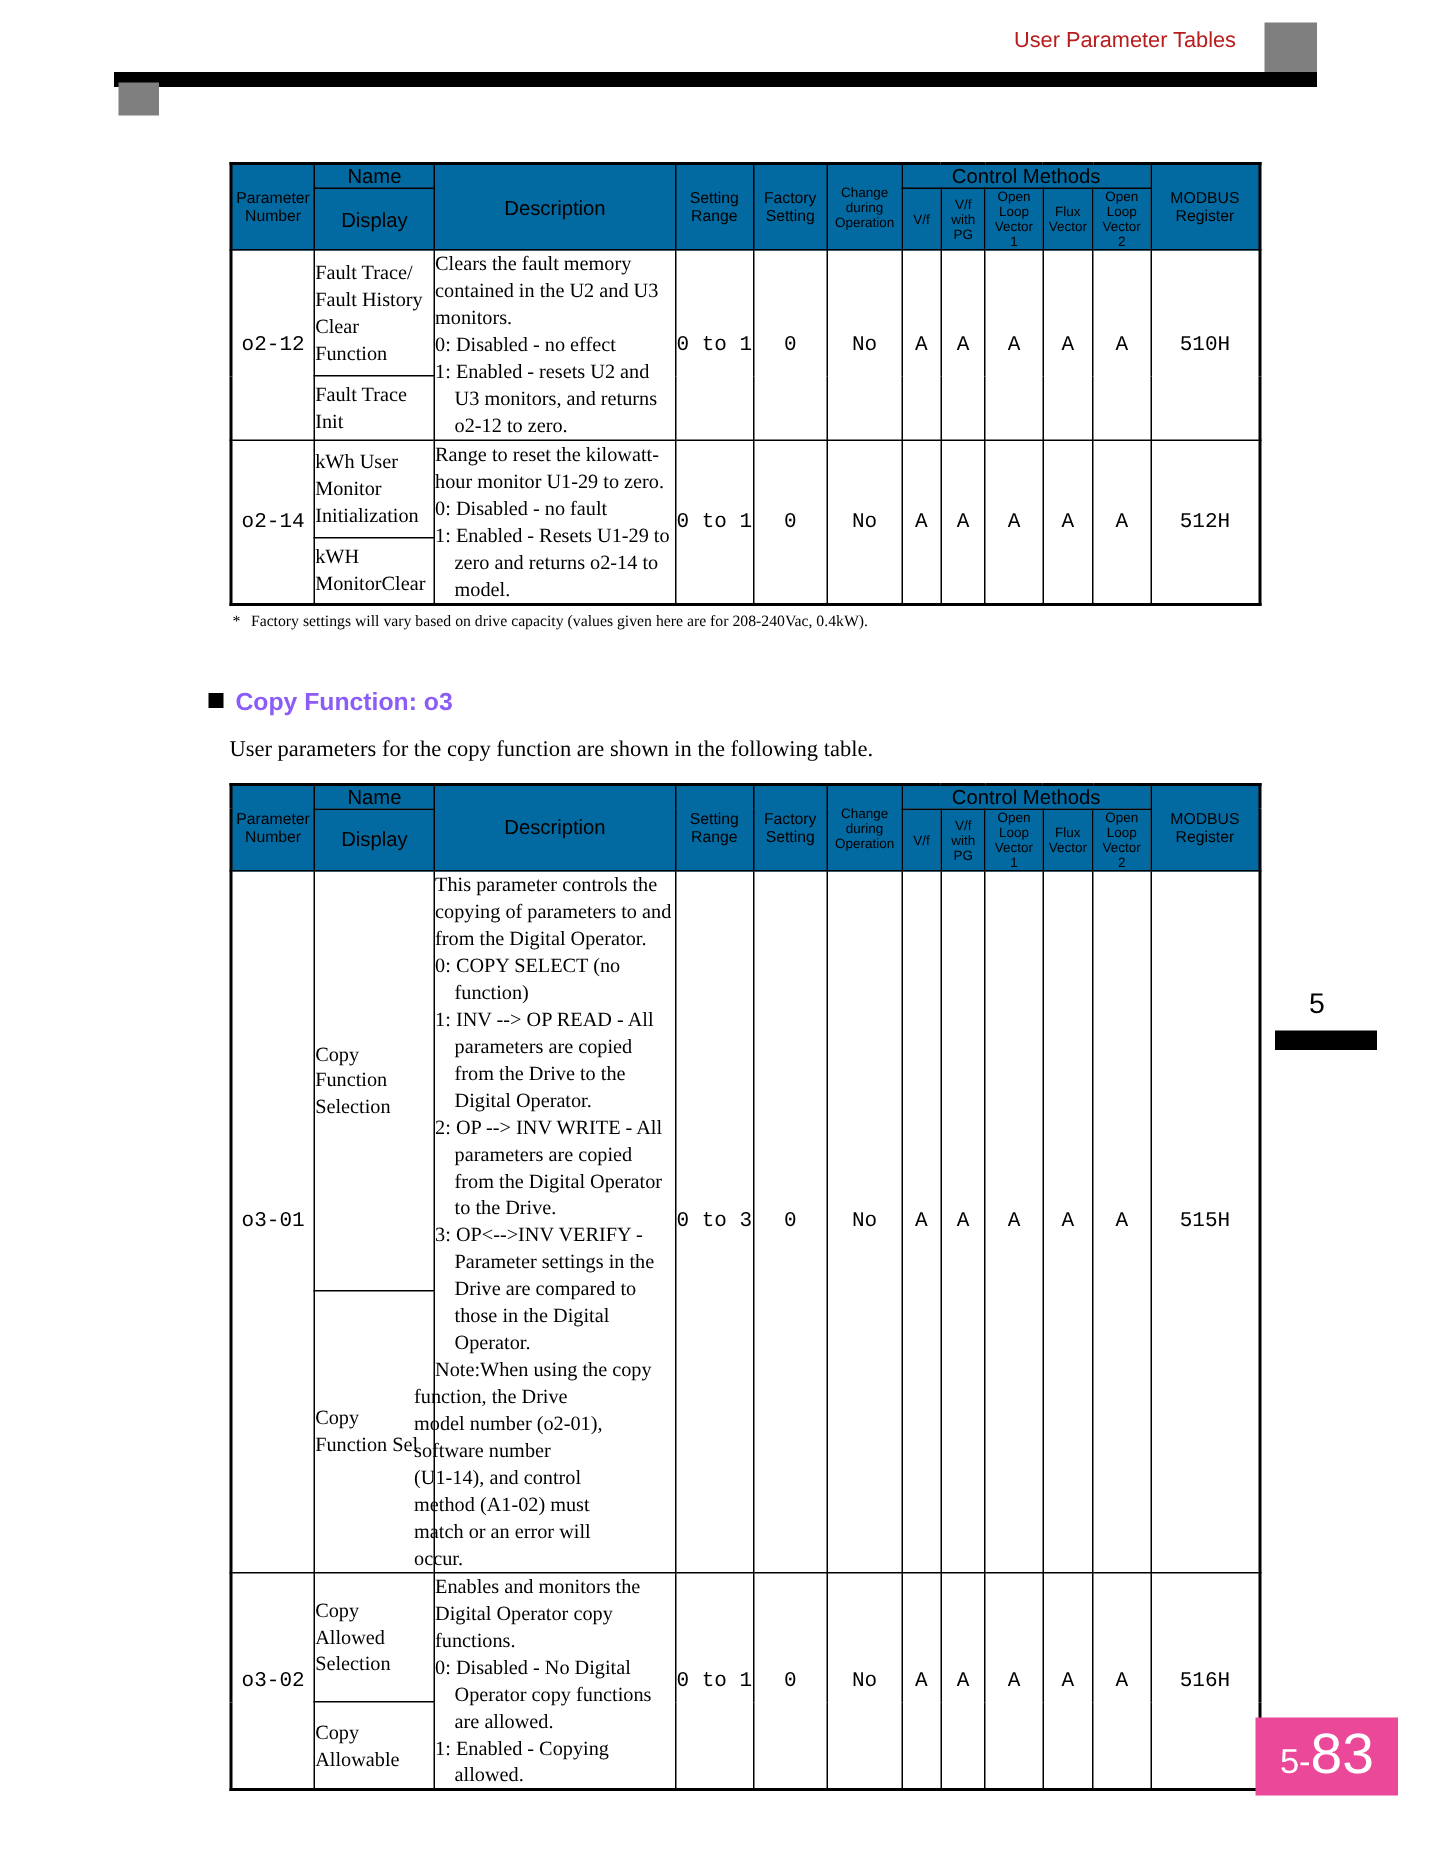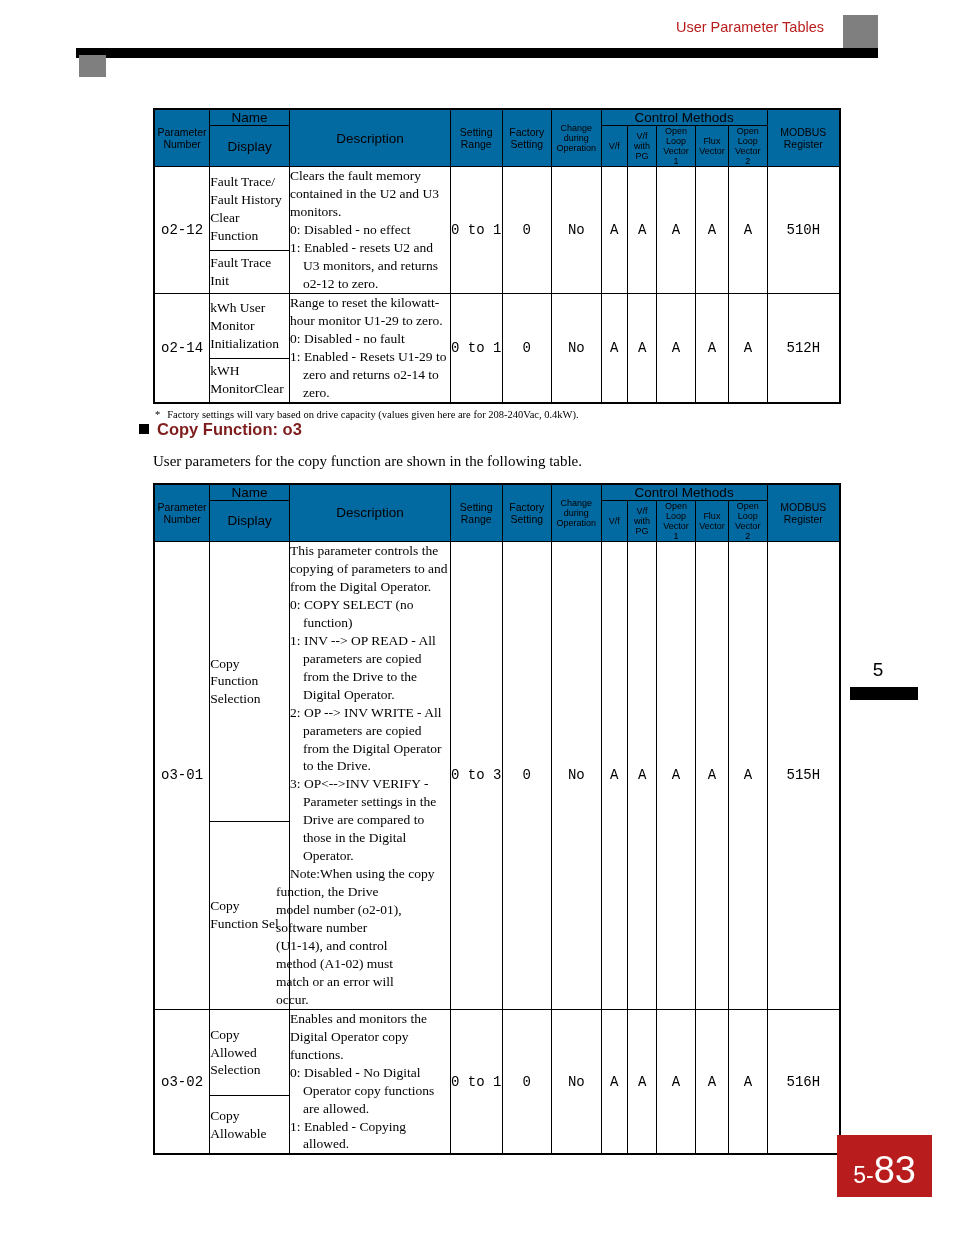--- a/index.html
+++ b/index.html
@@ -72,23 +72,23 @@
     margin-left: 12px;
     height: 13px;
     background: #000;
   }
 
   
   .page-footer {
     position: absolute;
     right: 22px;
     bottom: 38px;
-    background: #b91c1c;
+    background: #ec4899;
     color: #fff;
-    padding: 16px 16px 8px 16px;
+    padding: 6px 16px 8px 16px;
     line-height: 1;
   }
   .folio-chapter {
     font-family: "Liberation Sans", sans-serif;
     font-size: 23px;
     vertical-align: baseline;
   }
   .folio-page {
     font-family: "Liberation Sans", sans-serif;
     font-size: 38px;
@@ -179,25 +179,26 @@
     margin-top: 5px;
     font-size: 10.5px;
     font-family: "Liberation Serif", serif;
     color: #000;
     padding-left: 2px;
   }
   .footnote .fn-mark { margin-right: 7px; }
 
   
   .section-head {
+    margin-top: 39px;
     margin-left: -14px;
     font-family: "Liberation Sans", sans-serif;
     font-weight: bold;
     font-size: 16.5px;
-    color: #7f1d1d;
+    color: #8b5cf6;
   }
   .section-head .sq {
     display: inline-block;
     width: 10px;
     height: 10px;
     background: #000;
     margin-right: 8px;
     vertical-align: 1px;
   }
   .section-intro {
@@ -288,21 +289,21 @@
         </tr>
         <tr>
           <td class="cell-center" rowspan="2">o2-14</td>
           <td class="cell-name">kWh User<br>Monitor<br>Initialization</td>
           <td class="cell-desc" rowspan="2">
             <div class="desc-line">Range to reset the kilowatt-</div>
             <div class="desc-line">hour monitor U1-29 to zero.</div>
             <div class="desc-line desc-hang">0: Disabled - no fault</div>
             <div class="desc-line desc-hang">1: Enabled - Resets U1-29 to</div>
             <div class="desc-line desc-cont">zero and returns o2-14 to</div>
-            <div class="desc-line desc-cont">zero.</div>
+            <div class="desc-line desc-cont">model.</div>
           </td>
           <td class="cell-center" rowspan="2">0 to 1</td>
           <td class="cell-center" rowspan="2">0</td>
           <td class="cell-center" rowspan="2">No</td>
           <td class="cell-center" rowspan="2">A</td>
           <td class="cell-center" rowspan="2">A</td>
           <td class="cell-center" rowspan="2">A</td>
           <td class="cell-center" rowspan="2">A</td>
           <td class="cell-center" rowspan="2">A</td>
           <td class="cell-center" rowspan="2">512H</td>

